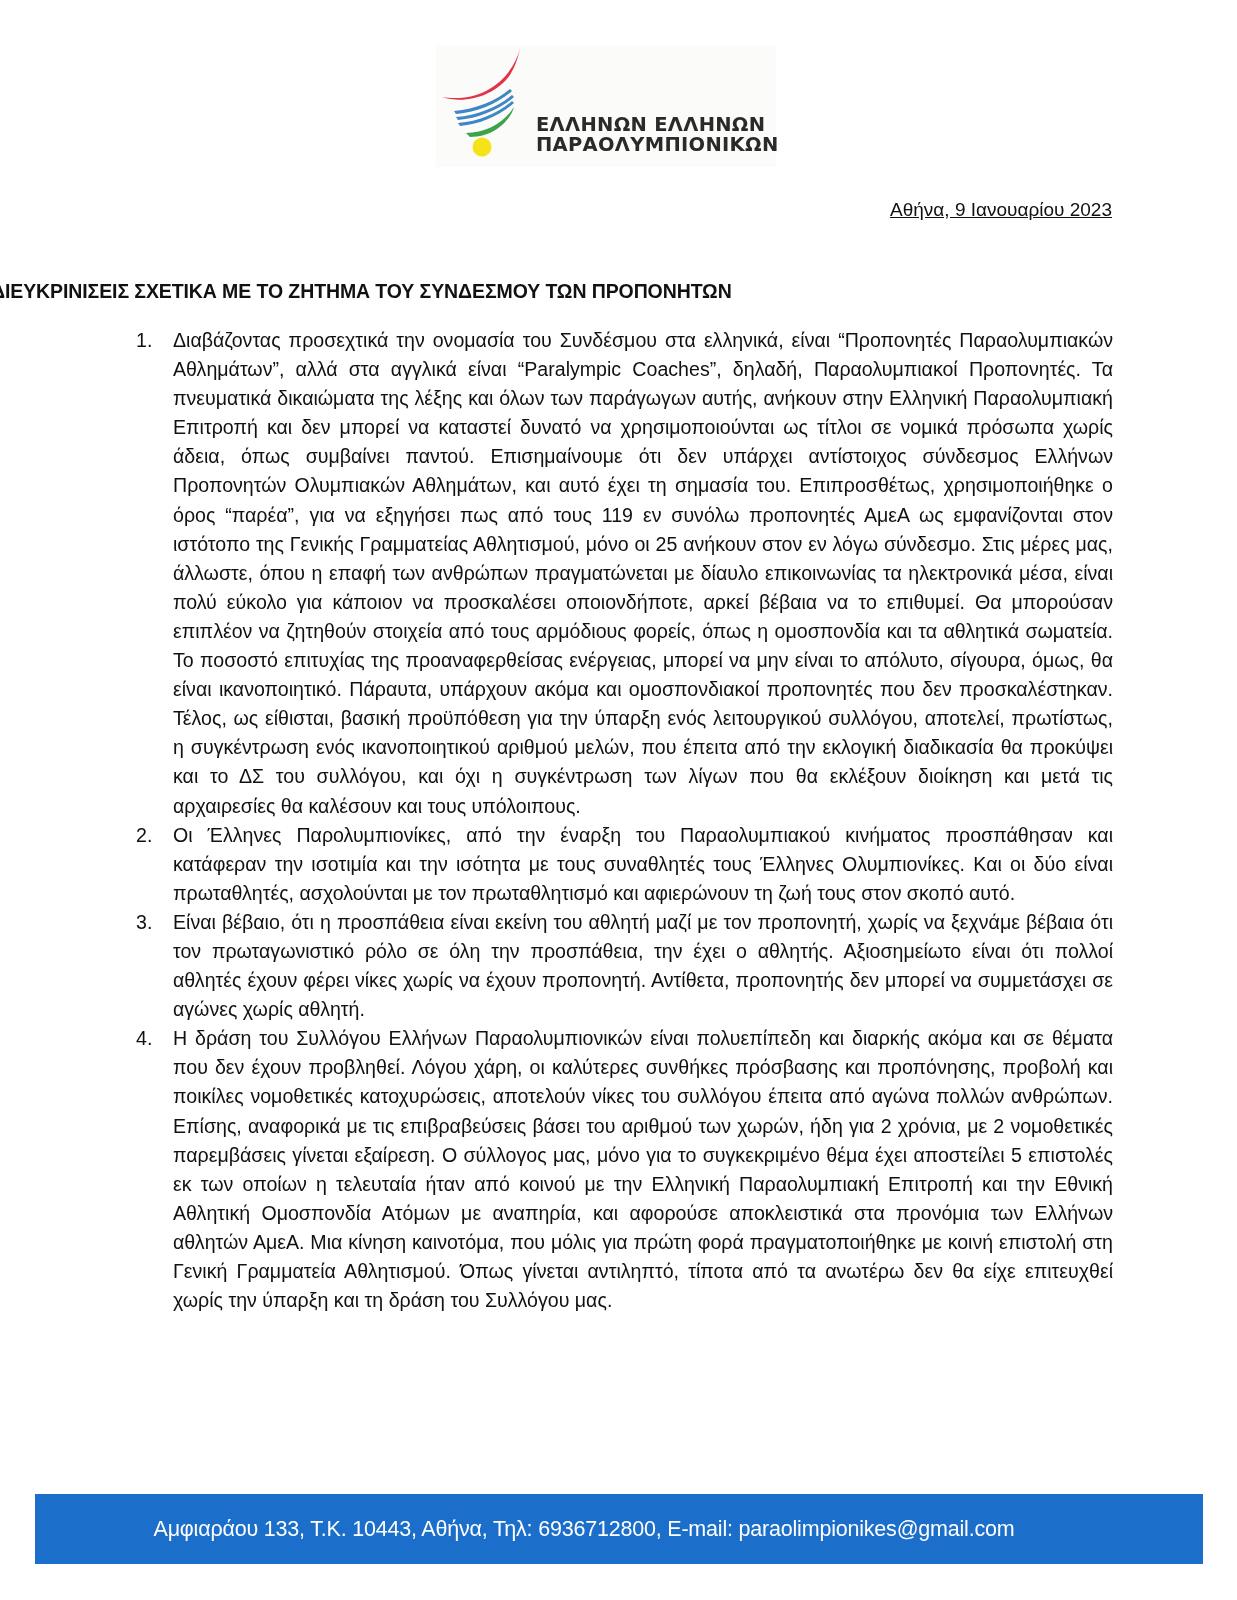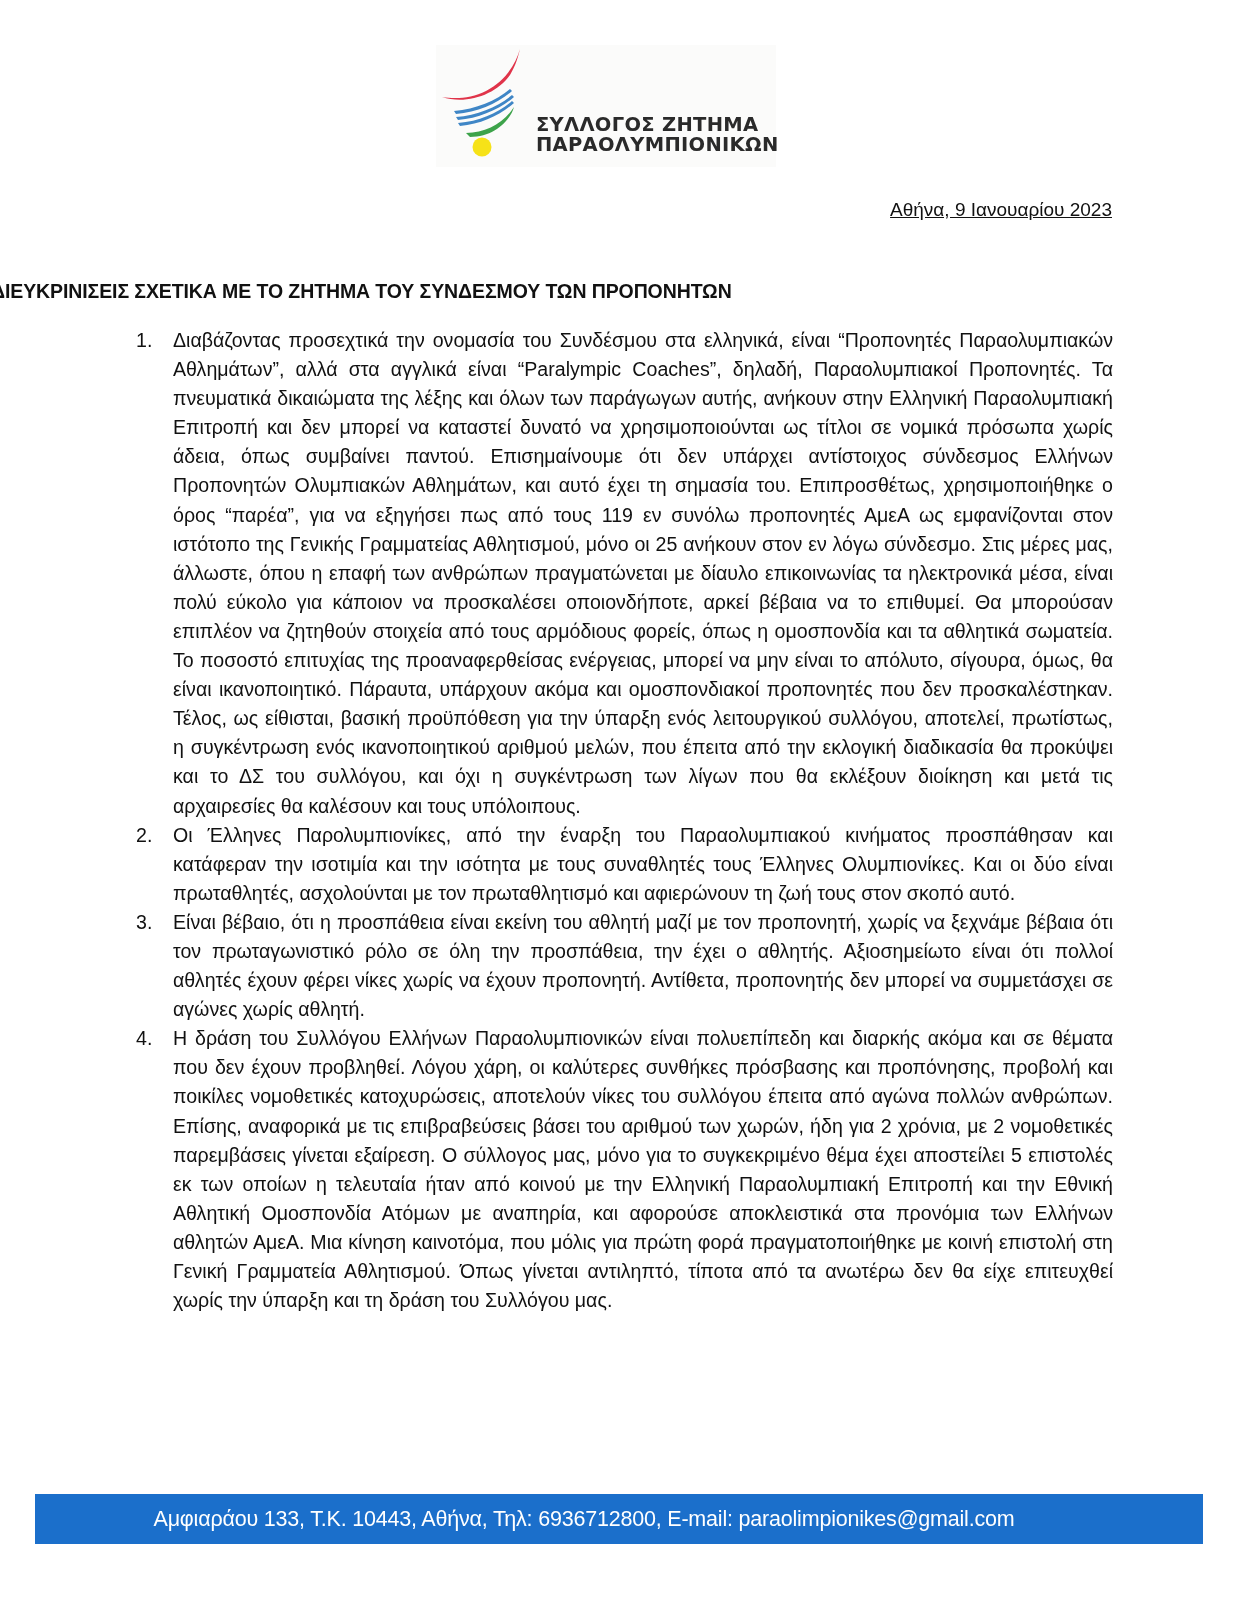--- a/index.html
+++ b/index.html
@@ -32,21 +32,21 @@
     margin: 0; padding: 0; list-style: none;
   }
   ol.items li {
     position: relative; font-size: 19.6px; line-height: 29.1px;
     text-align: justify; color: #111;
   }
   ol.items li .num {
     position: absolute; left: -37px; top: 0;
   }
   .footer {
-    position: absolute; left: 35px; top: 1494px; width: 1168px; height: 50px;
+    position: absolute; left: 35px; top: 1494px; width: 1168px; height: 70px;
     background: #1b6fcb; color: #ffffff;
     display: flex; align-items: center; justify-content: center;
     font-size: 21.5px; letter-spacing: -0.2px;
   }
   .footer span { transform: translateX(-35px); }
 </style>
 </head>
 <body>
 
 <div class="logo">
@@ -58,21 +58,21 @@
       <path d="M18 66 C 40 64, 60 56, 74 44 L 76 46 C 62 58, 42 67, 20 69 Z"></path>
       <path d="M20 72 C 42 70, 62 62, 76 50 L 78 52 C 64 64, 44 73, 22 75 Z"></path>
       <path d="M22 78 C 44 76, 62 68, 76 56 L 78 58 C 64 70, 46 79, 24 81 Z"></path>
     </g>
 
     <path d="M30 88 C 50 88, 68 78, 78 62 C 74 76, 58 92, 34 92 Z" fill="#3da34a"></path>
 
     <circle cx="46" cy="102" r="9.5" fill="#f6e218"></circle>
   </svg>
   <div class="logo-text">
-    <div>ΣΥΛΛΟΓΟΣ ΖΗΤΗΜΑ</div>
+    <div>ΕΛΛΗΝΩΝ ΕΛΛΗΝΩΝ</div>
     <div>ΠΑΡΑΟΛΥΜΠΙΟΝΙΚΩΝ</div>
   </div>
 </div>
 
 <div class="date">Αθήνα, 9 Ιανουαρίου 2023</div>
 
 <div class="title">
   <span>ΔΙΕΥΚΡΙΝΙΣΕΙΣ ΣΧΕΤΙΚΑ ΜΕ ΤΟ ΖΗΤΗΜΑ ΤΟΥ ΣΥΝΔΕΣΜΟΥ ΤΩΝ ΠΡΟΠΟΝΗΤΩΝ</span>
 </div>
 

